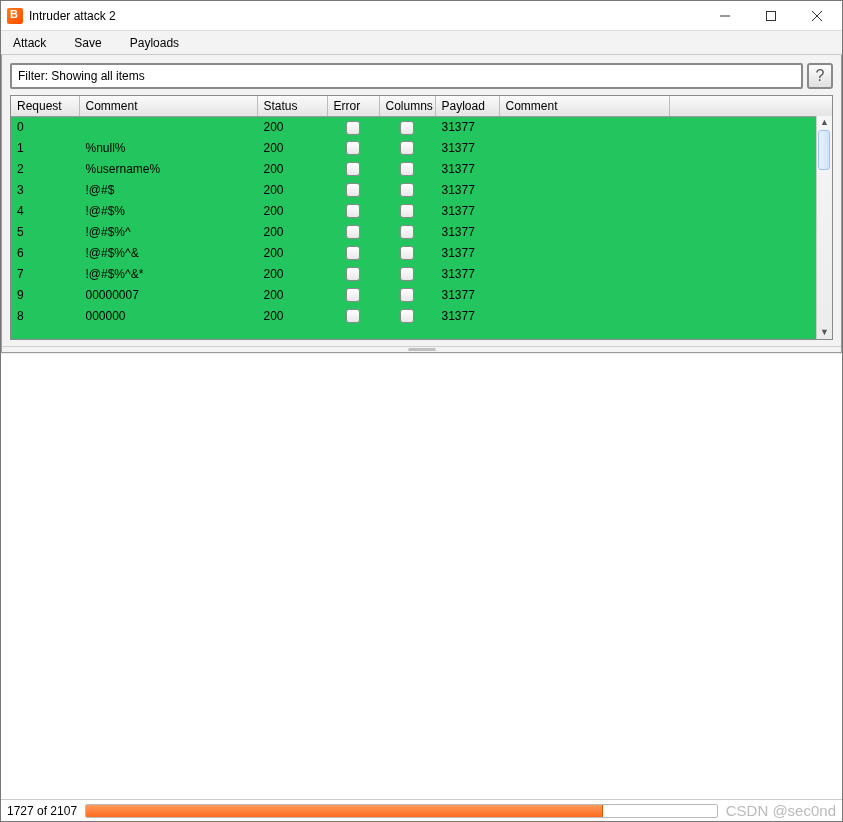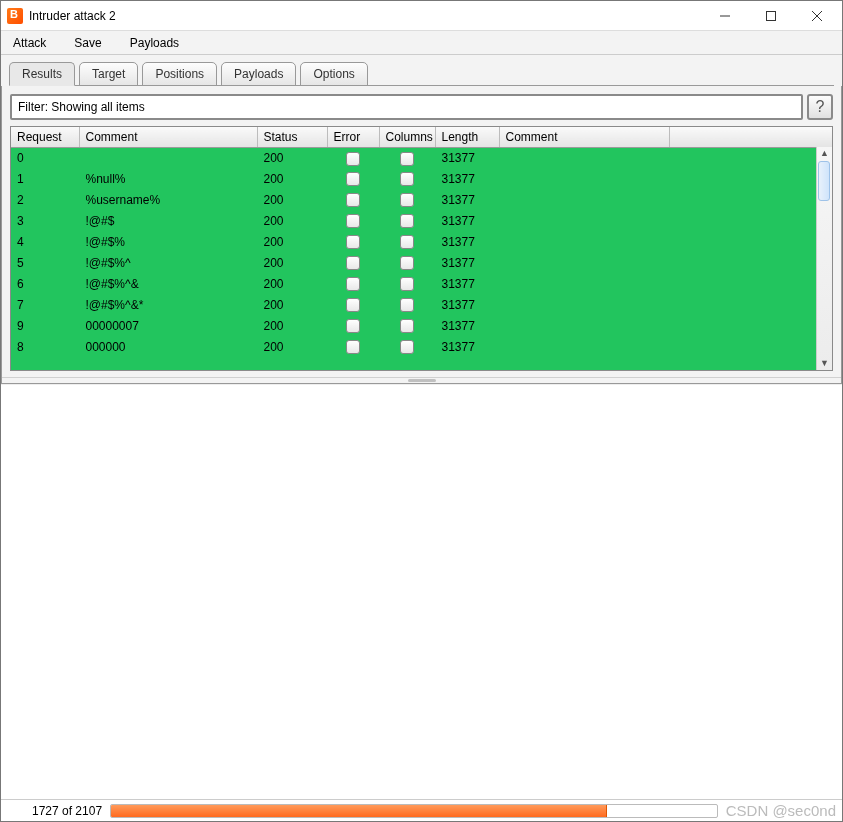--- a/index.html
+++ b/index.html
@@ -169,21 +169,21 @@
   .lower-blank { flex:1; background:#fff; border-top:1px solid #eee;}
   
   .statusbar {
     height:22px;
     display:flex; align-items:center;
     padding: 0 6px;
     gap:8px;
     border-top:1px solid #ccc;
     background:#fff;
   }
-  .status-text { flex:0 0 auto;margin-left:25px; }
+  .status-text { flex:0 0 auto; }
   .progress {
     flex:1; height:14px;
     border:1px solid #bbb;
     background:#fff;
     border-radius:2px;
     overflow:hidden;
     display:flex; align-items:stretch;
   }
   .progress .bar {
     background: linear-gradient(#ff9a5a,#ff6a1f);
@@ -219,29 +219,20 @@
       </div>
     </div>
   </div>
 
   <div class="menubar">
     <div class="menu-item">Attack</div>
     <div class="menu-item">Save</div>
     <div class="menu-item">Payloads</div>
   </div>
 
-  <div class="tabwrap">
-    <div class="tabstrip">
-      <div class="tab active">Results</div>
-      <div class="tab">Target</div>
-      <div class="tab">Positions</div>
-      <div class="tab">Payloads</div>
-      <div class="tab">Options</div>
-    </div>
-  </div>
 
   <div class="tabcontent">
     <div class="filterrow">
       <div class="filterbox">Filter: Showing all items</div>
       <div class="help-btn">?</div>
     </div>
 
     <div class="tablewrap">
       <table>
         <colgroup>
@@ -254,21 +245,21 @@
             <col class="c-comment">
             <col class="c-fill">
         </colgroup>
         <thead>
           <tr>
             <th>Request</th>
             <th>Comment</th>
             <th>Status</th>
             <th>Error</th>
             <th>Columns</th>
-            <th>Length</th>
+            <th>Payload</th>
             <th>Comment</th>
             <th></th>
           </tr>
         </thead>
         <tbody id="tbody">
             <tr>
               <td>0</td>
               <td></td>
               <td>200</td>
               <td class="center"><span class="cb"></span></td>

